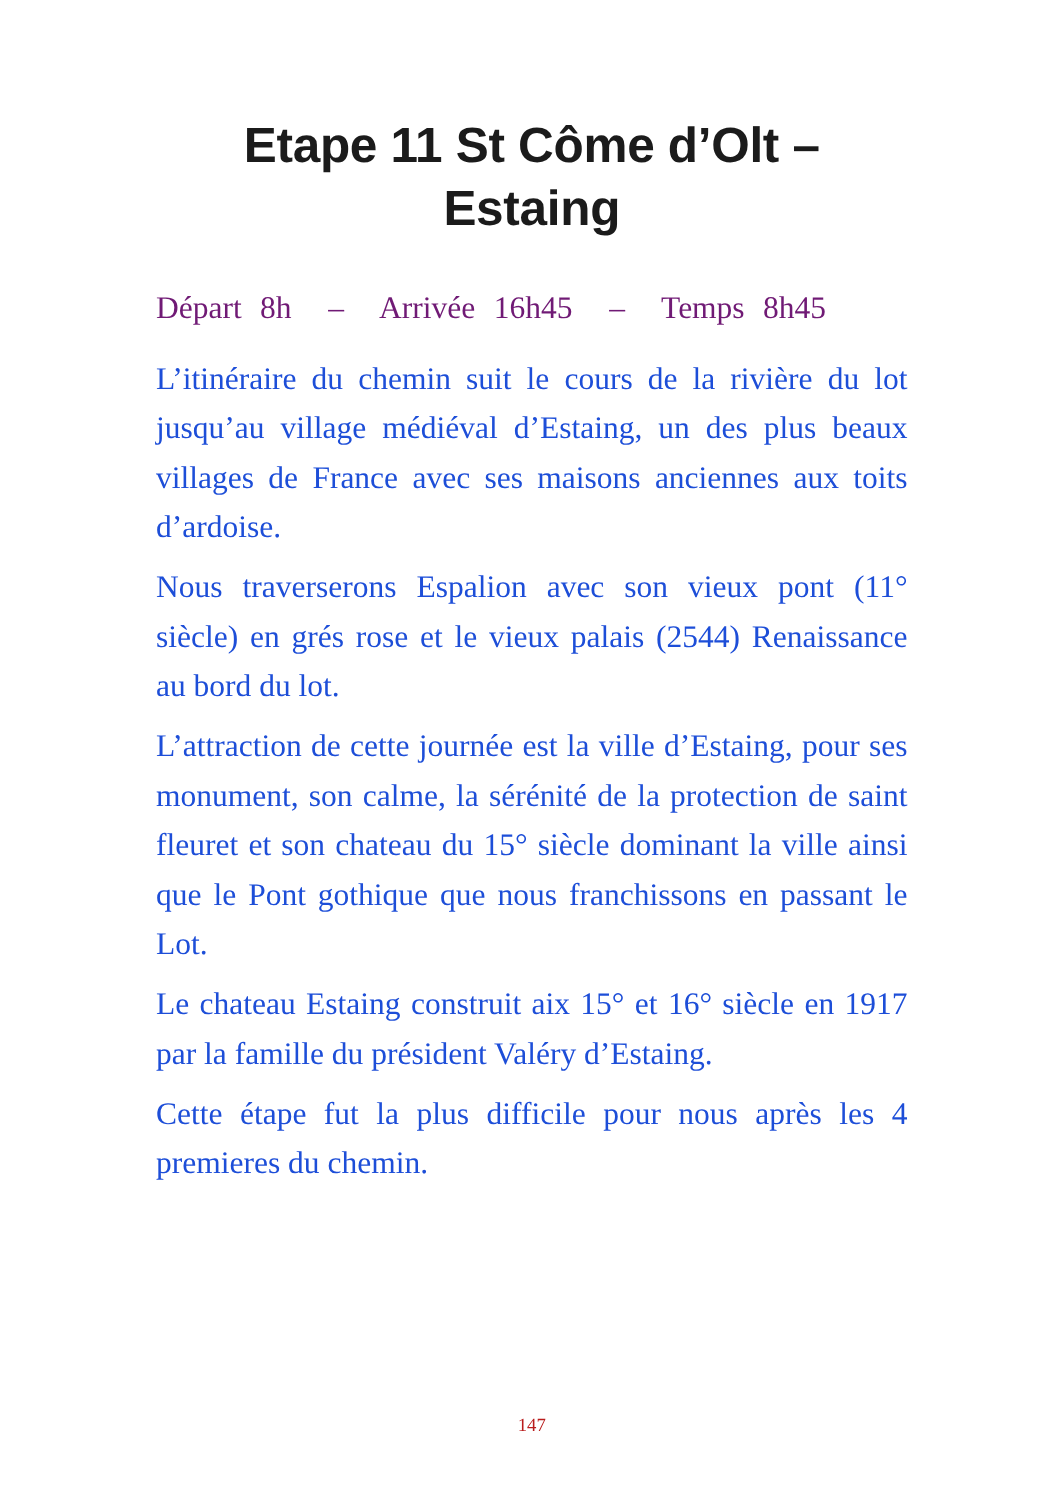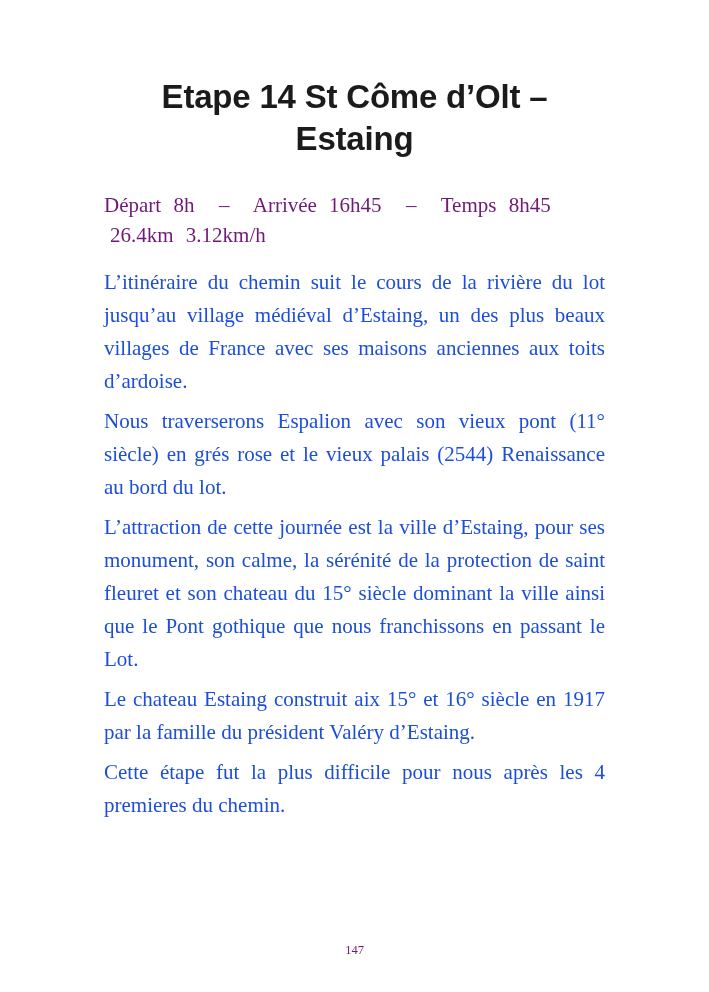--- a/index.html
+++ b/index.html
@@ -54,33 +54,32 @@
     margin-top: 16px;
   }
 
   .footer {
     position: absolute;
     left: 0;
     right: 0;
     bottom: 34px;
     text-align: center;
     font-size: 12.5px;
-    color: #701a75;
+    color: #b91c1c;
   }
 </style>
 </head>
 <body>
 
 <div class="page">
 
-  <h1 class="title">Etape 14 St Côme d’Olt – Estaing</h1>
+  <h1 class="title">Etape 11 St Côme d’Olt – Estaing</h1>
 
   <div class="stats">
     <div class="stats-line1">Départ 8h  –  Arrivée 16h45  –  Temps 8h45</div>
-    <div class="stats-line2">26.4km 3.12km/h</div>
   </div>
 
   <div class="body-text">
     <p>L’itinéraire du chemin suit le cours de la rivière du lot jusqu’au village médiéval d’Estaing, un des plus beaux villages de France avec ses maisons anciennes aux toits d’ardoise.</p>
     <p>Nous traverserons Espalion avec son vieux pont (11° siècle) en grés rose et le vieux palais (2544) Renaissance au bord du lot.</p>
     <p>L’attraction de cette journée est la ville d’Estaing, pour ses monument, son calme, la sérénité de la protection de saint fleuret et son chateau du 15° siècle dominant la ville ainsi que le Pont gothique que nous franchissons en passant le Lot.</p>
     <p>Le chateau Estaing construit aix 15° et 16° siècle en 1917 par la famille du président Valéry d’Estaing.</p>
     <p>Cette étape fut la plus difficile pour nous après les 4 premieres du chemin.</p>
   </div>
 

